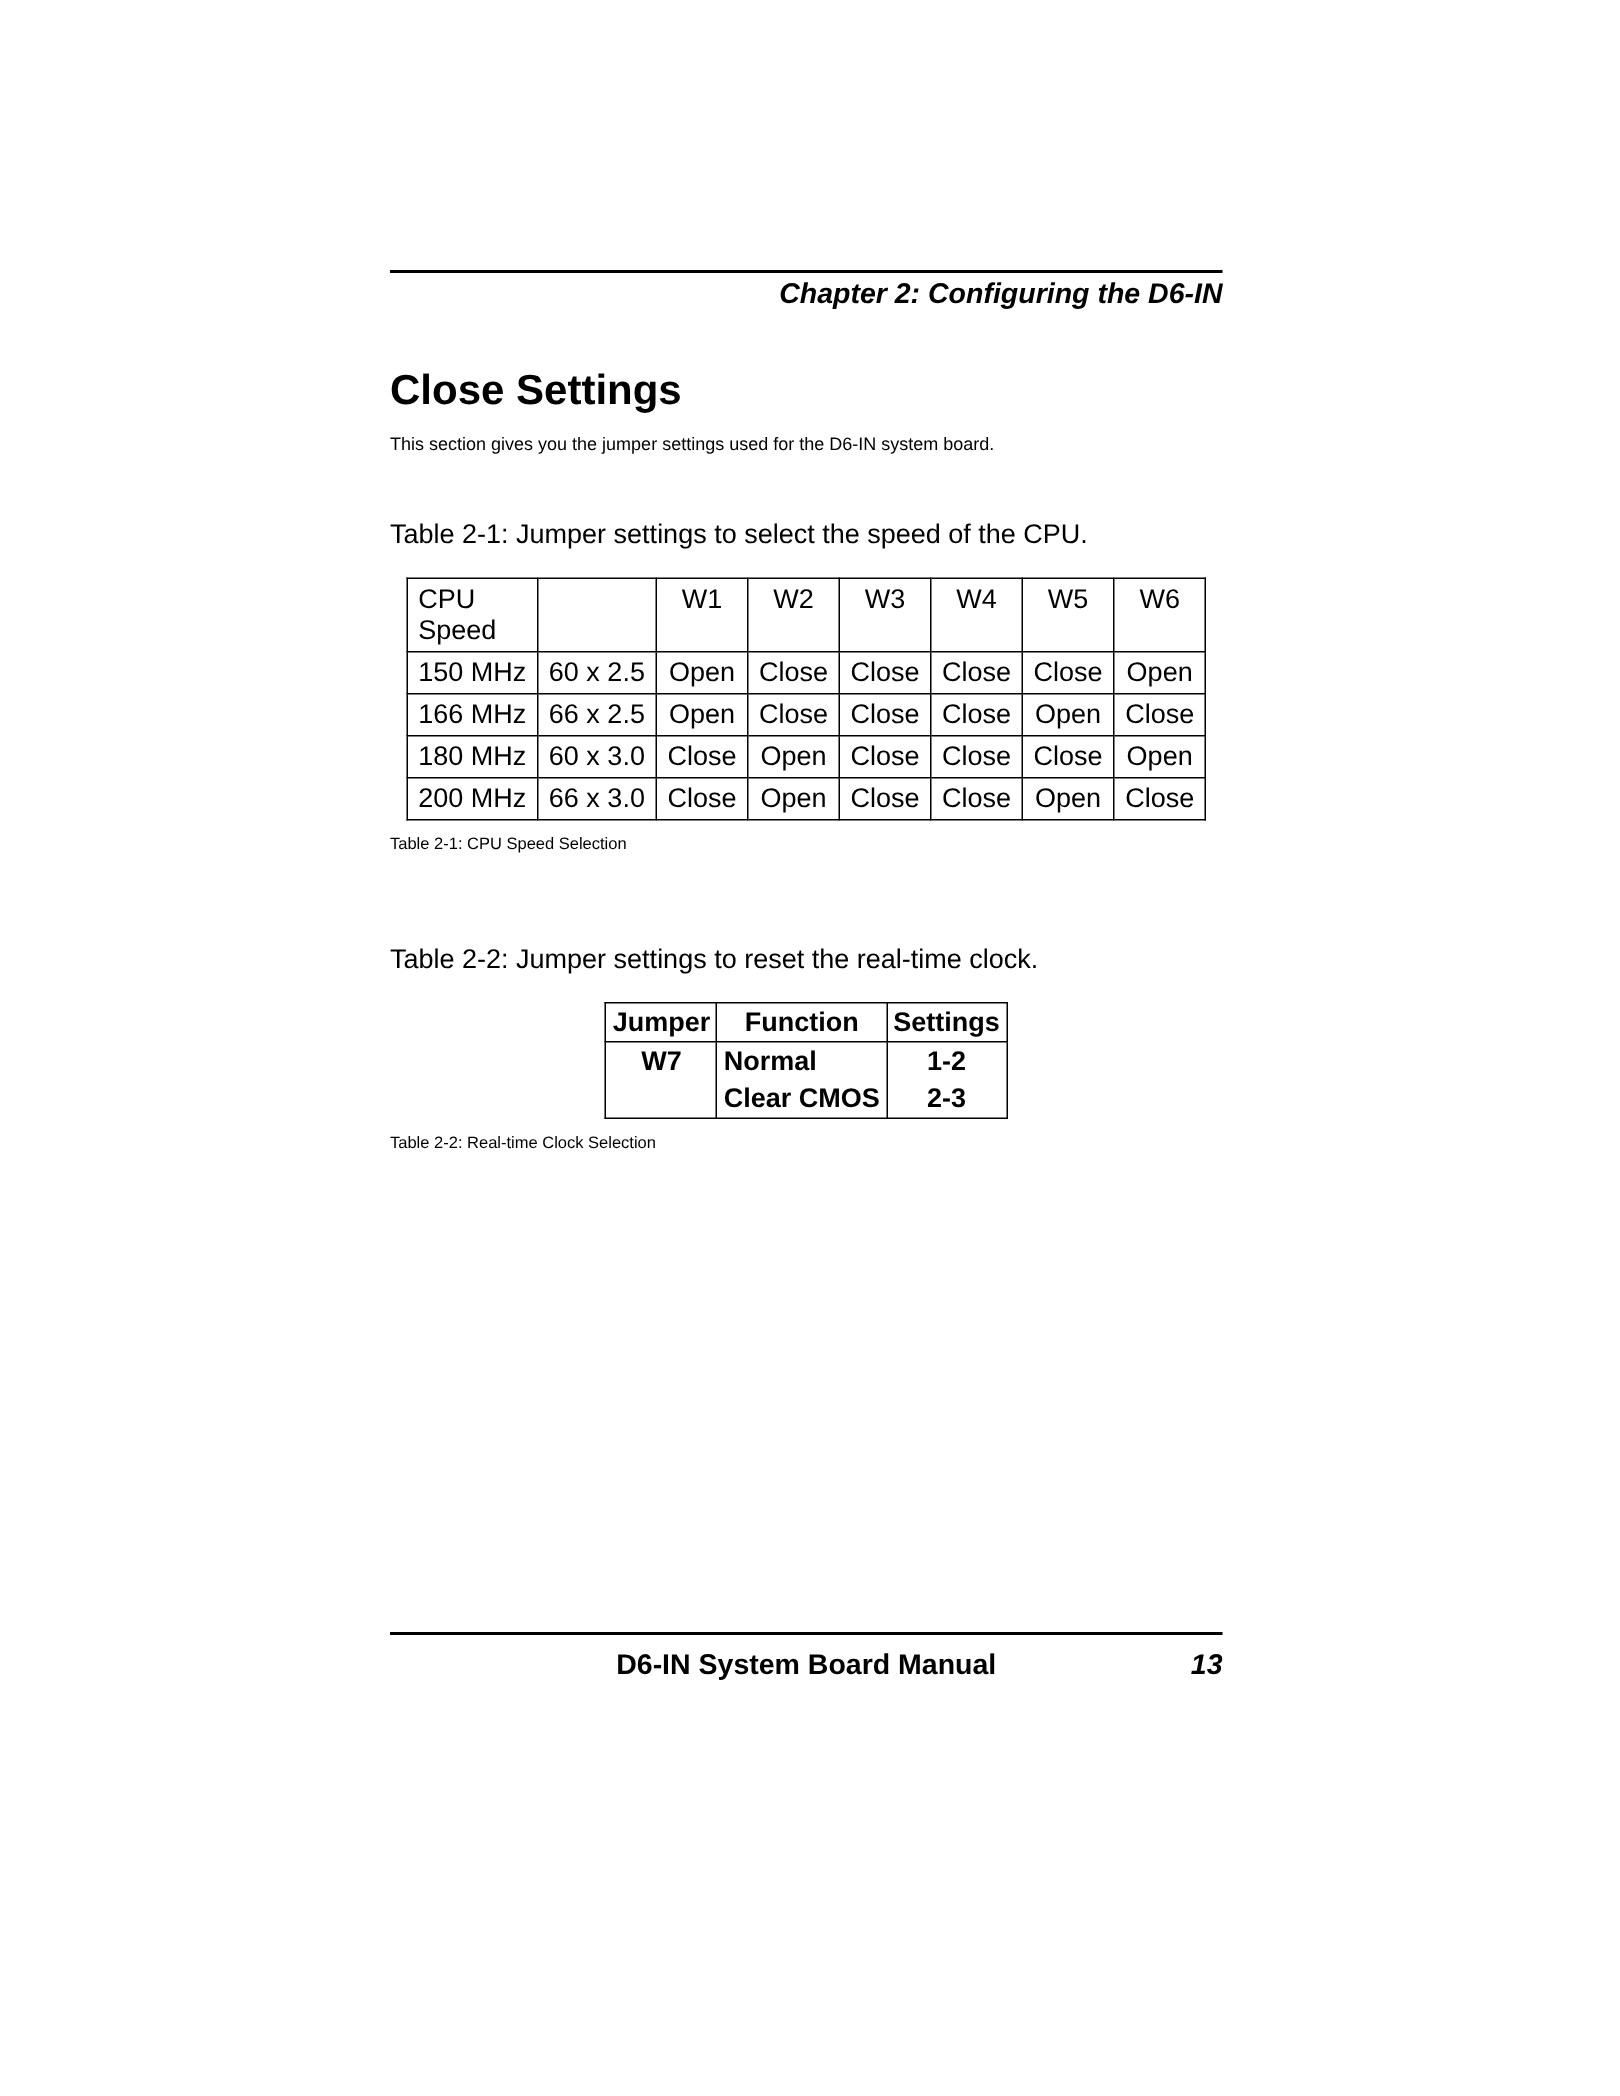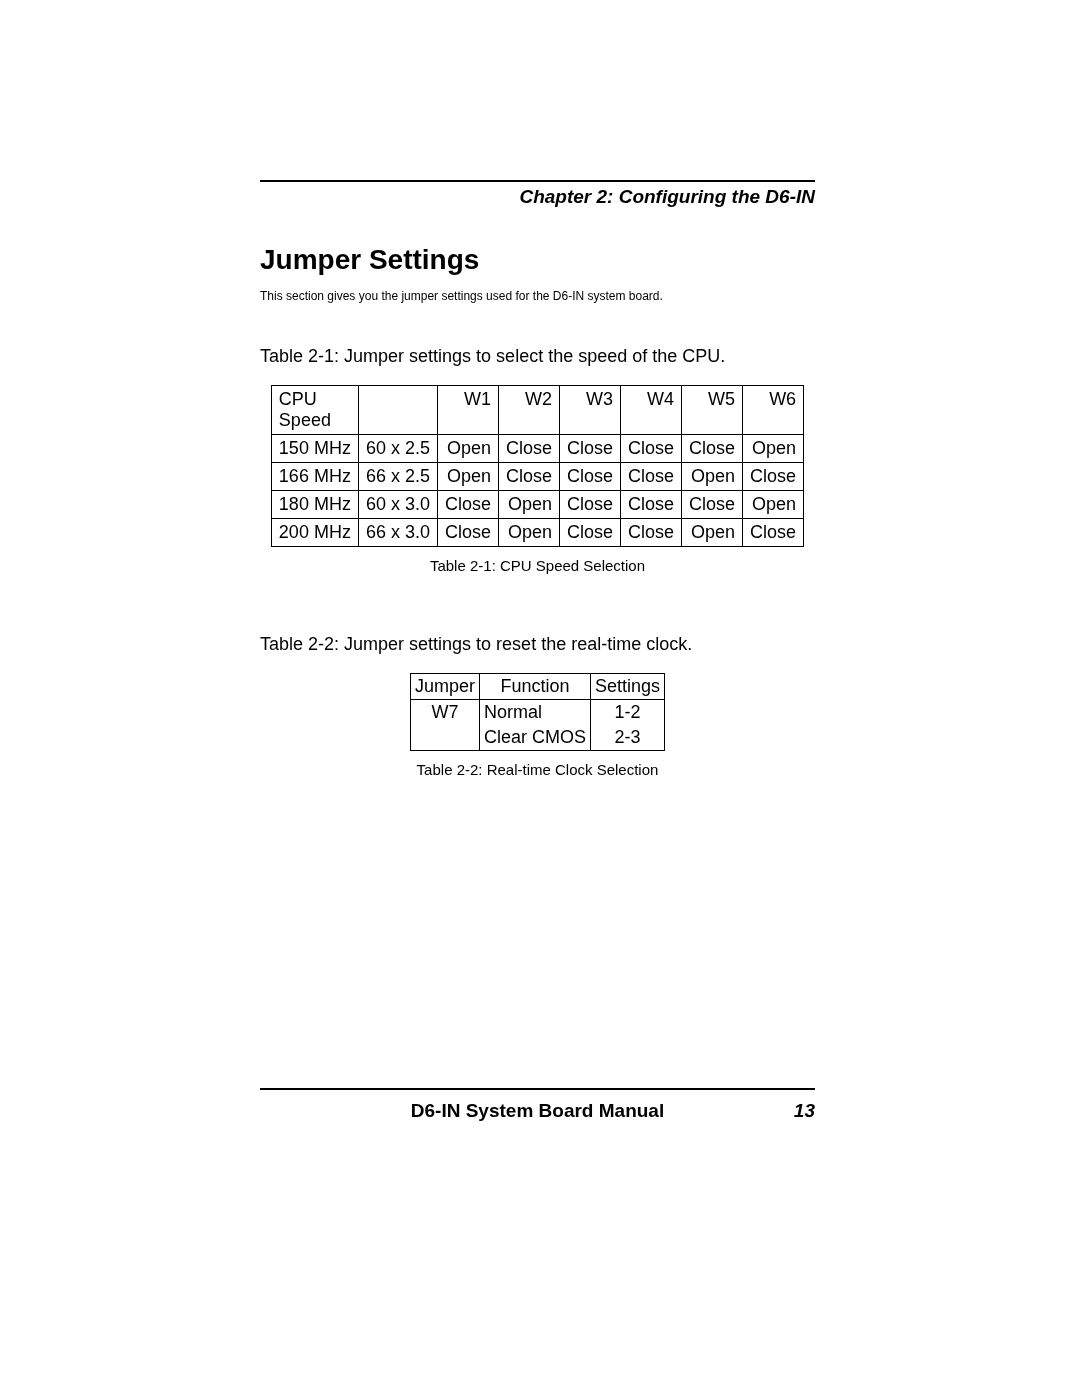--- a/index.html
+++ b/index.html
@@ -50,39 +50,38 @@
     margin: 0 0 18px 0;
   }
   table {
     border-collapse: collapse;
     margin: 0 auto;
     font-size: 18px;
   }
   table.cpu-table th, table.cpu-table td {
     border: 1px solid #000;
     padding: 3px 7px;
-    text-align: right;
+    text-align: center;
     vertical-align: top;
     font-weight: normal;
     white-space: nowrap;
   }
   table.cpu-table th.speed-head {
     text-align: left;
   }
   table.rtc-table th, table.rtc-table td {
     border: 1px solid #000;
     padding: 2px 4px;
-    font-weight: normal;
+    font-weight: bold;
     vertical-align: top;
   }
   table.rtc-table .center { text-align: center; }
   table.rtc-table .left { text-align: left; }
   .table-caption {
-    text-align: center;
-    font-size: 15px;
+    font-size: 11px;
     margin: 10px 0 60px 0;
   }
   .footer-area {
     position: absolute;
     left: 260px;
     width: 555px;
     top: 1068px;
   }
   .hr-bottom {
     border: none;
@@ -110,21 +109,21 @@
   }
 </style>
 </head>
 <body>
 
 <div class="page">
   <div class="content">
     <hr class="hr-top">
     <p class="chapter-title">Chapter 2: Configuring the D6-IN</p>
 
-    <h1 class="section-title">Jumper Settings</h1>
+    <h1 class="section-title">Close Settings</h1>
     <p class="intro">This section gives you the jumper settings used for the D6-IN system board.</p>
 
     <p class="table-intro">Table 2-1: Jumper settings to select the speed of the CPU.</p>
 
     <table class="cpu-table">
       <thead>
         <tr>
           <th class="speed-head"><span style="display:inline-block;max-width:60px;white-space:normal;">CPU Speed</span></th>
           <th></th>
           <th>W1</th>

